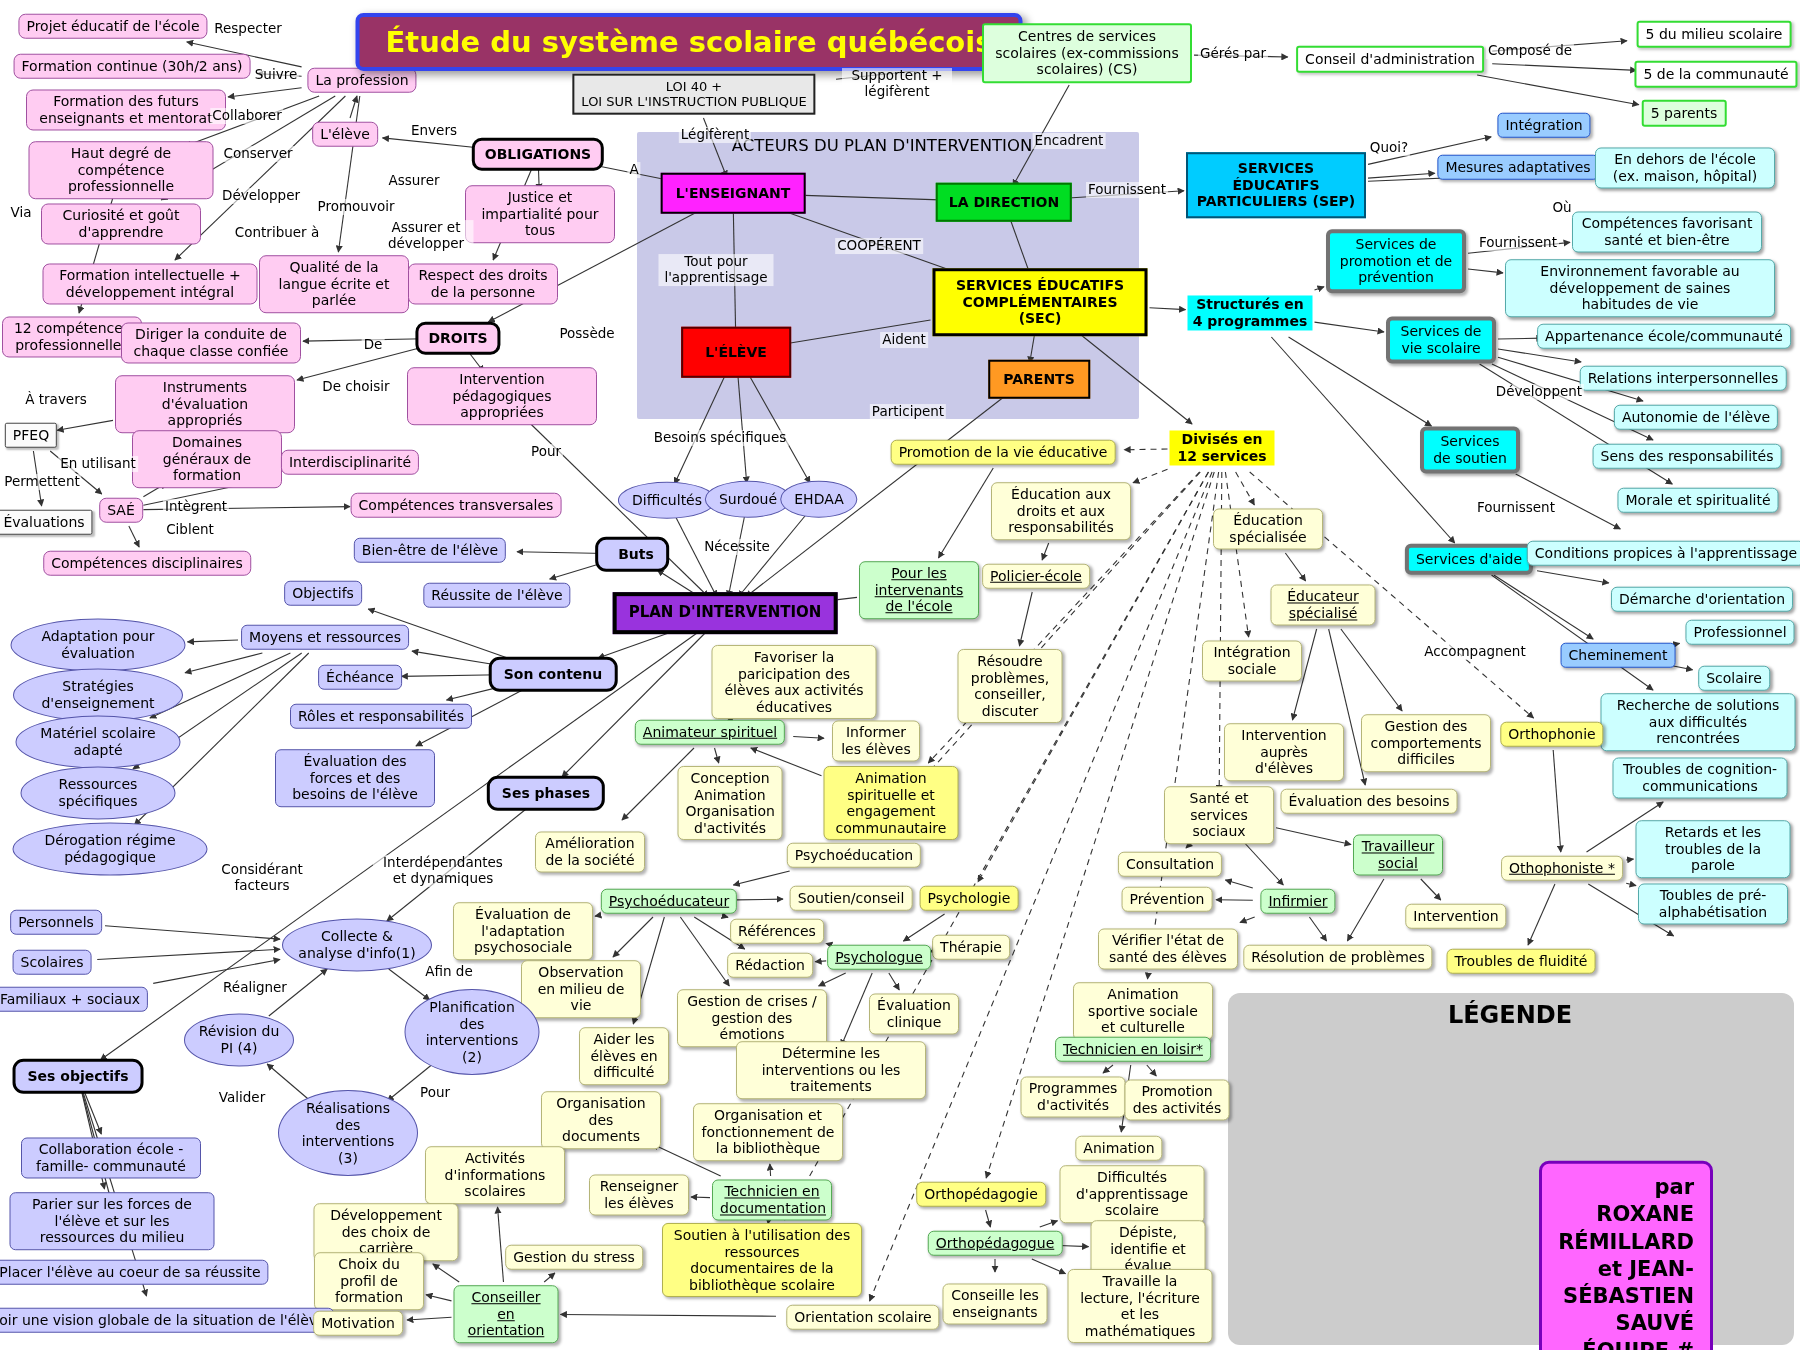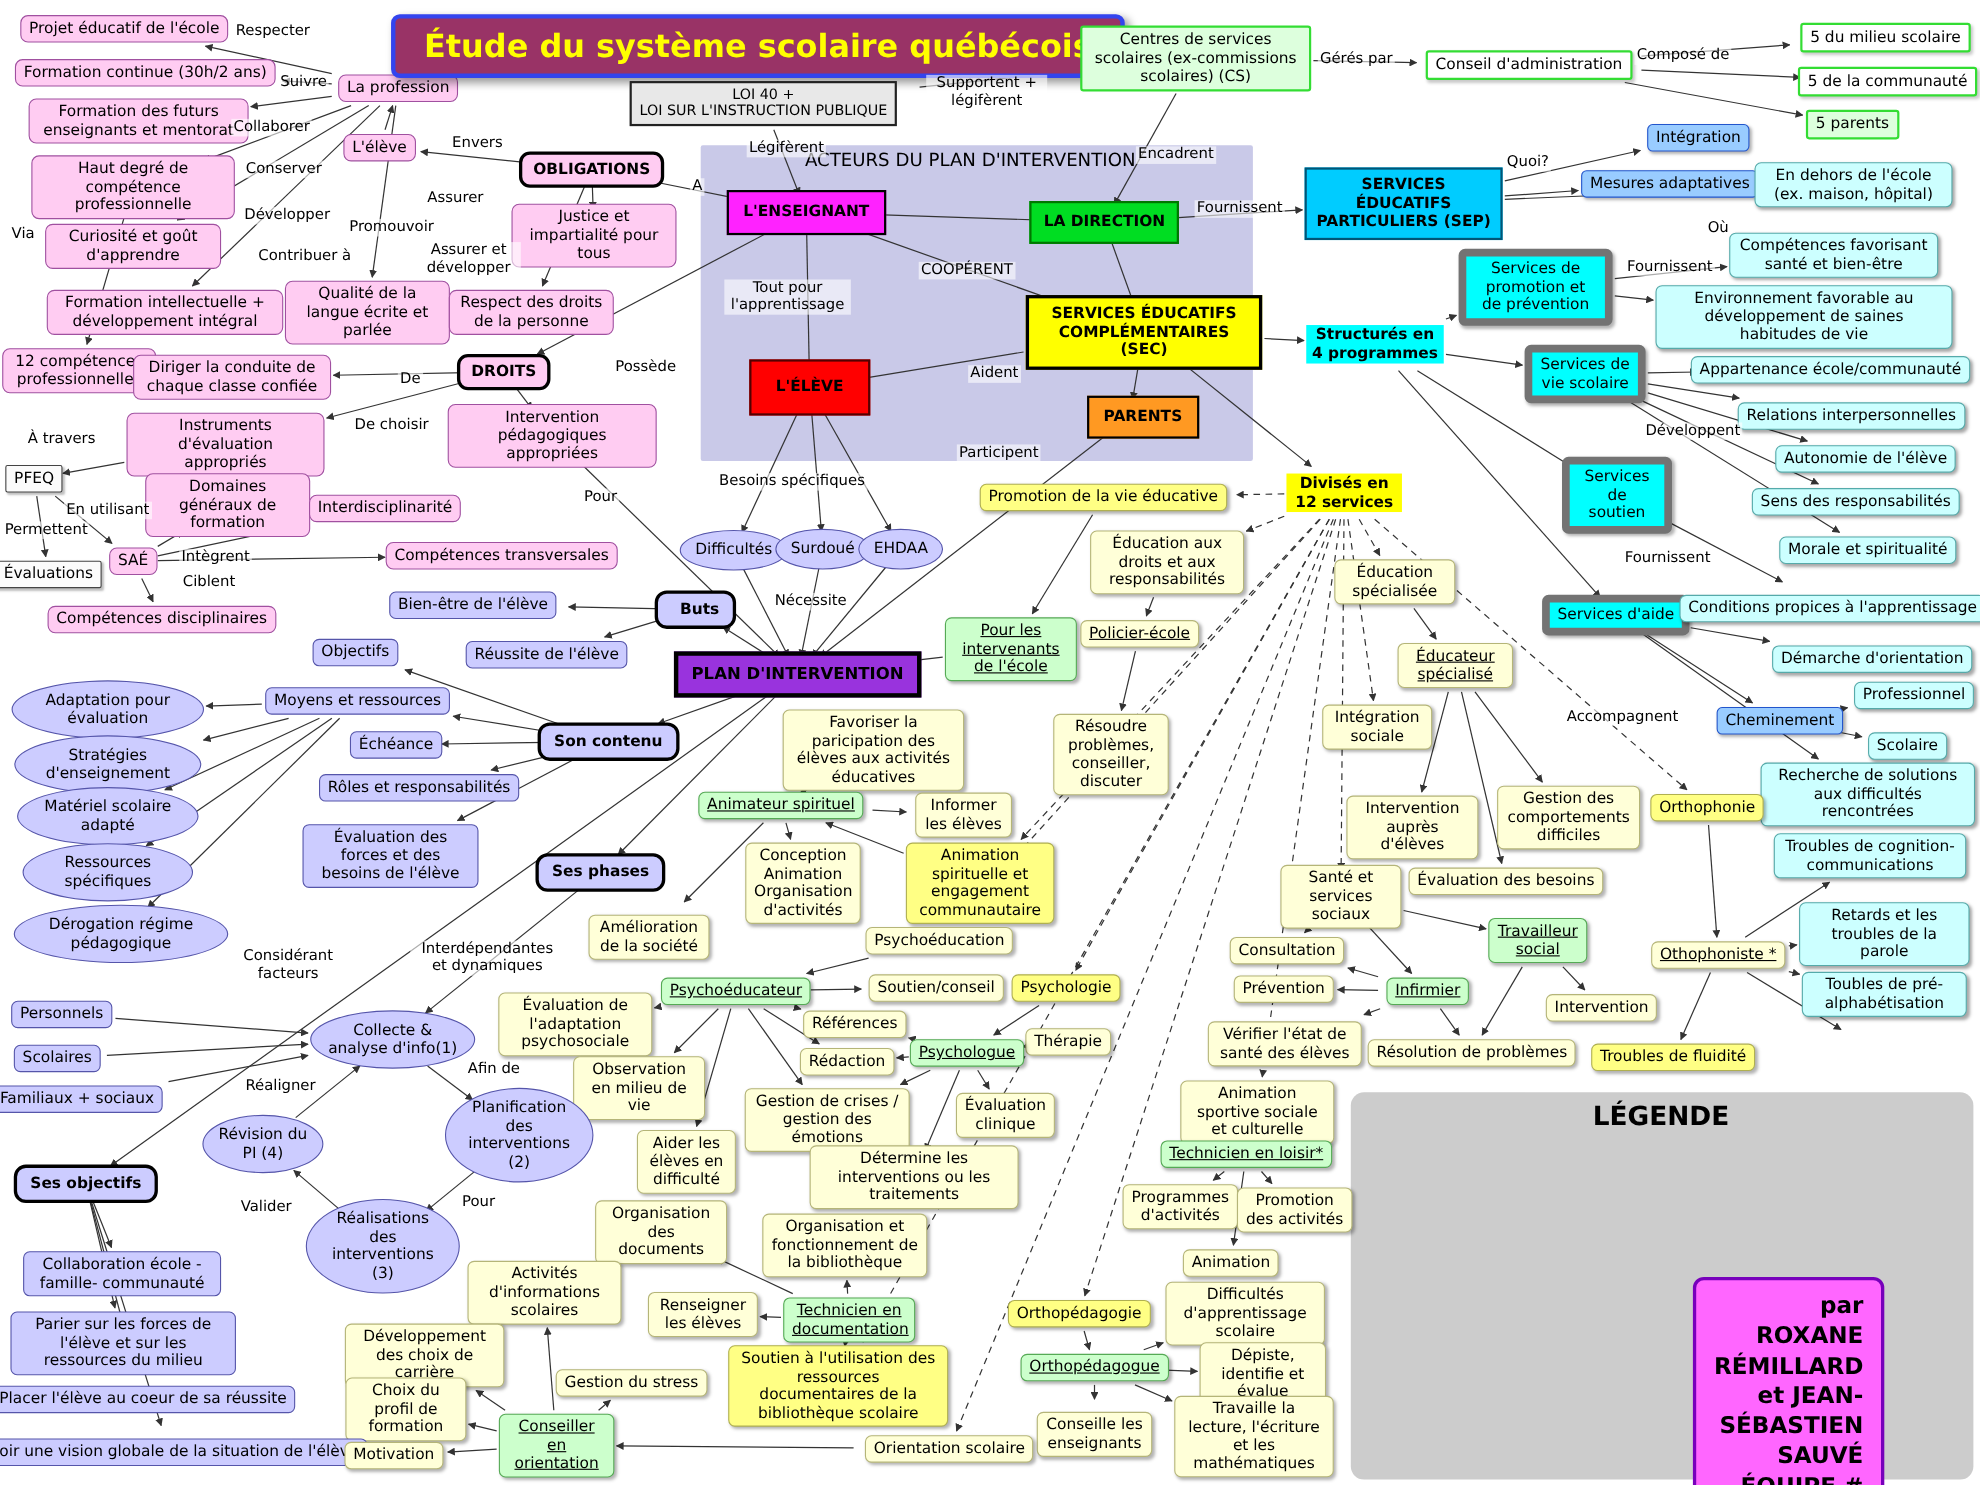--- a/index.html
+++ b/index.html
@@ -21,21 +21,21 @@
   .plan{background:#9933dd;border:4px solid #000;font-weight:bold;font-size:15px;padding:8px 12px;}
   .lav{background:#ccccff;border:1px solid #5555aa;border-radius:6px;}
   .lav-bold{background:#ccccff;border:3px solid #000;border-radius:11px;font-weight:bold;padding:6px 12px;}
   .ellipse{background:#ccccff;border:1px solid #5555aa;border-radius:50%;padding:9px 13px;}
   .yellow{background:#ffffd8;border:1px solid #b5b578;border-radius:6px;box-shadow:2px 2px 3px rgba(0,0,0,.3);}
   .yellow2{background:#ffff84;border:1px solid #b0b050;border-radius:6px;box-shadow:2px 2px 3px rgba(0,0,0,.3);}
   .yellow-ul{background:#ffffd8;border:1px solid #b5b578;border-radius:6px;box-shadow:2px 2px 3px rgba(0,0,0,.3);text-decoration:underline;}
   .green-ul{background:#ccffcc;border:1px solid #55aa55;border-radius:6px;box-shadow:2px 2px 3px rgba(0,0,0,.3);text-decoration:underline;}
   .greenbox{background:#ddffdd;border:2px solid #33dd33;border-radius:3px;}
   .whitegreen{background:#ffffff;border:2px solid #33dd33;border-radius:3px;box-shadow:2px 2px 3px rgba(0,0,0,.22);}
-  .cyan{background:#00ffff;border:7px solid #737373;border-radius:6px;box-shadow:2px 2px 3px rgba(0,0,0,.3);}
+  .cyan{background:#00ffff;border:4px solid #737373;border-radius:6px;box-shadow:2px 2px 3px rgba(0,0,0,.3);}
   .cyan-bold{background:#00ccff;border:2px solid #005577;font-weight:bold;padding:6px 8px;}
   .cyanpale{background:#ccffff;border:1px solid #55aaaa;border-radius:6px;box-shadow:2px 2px 3px rgba(0,0,0,.35);}
   .blue{background:#99ccff;border:1.5px solid #2255cc;border-radius:5px;box-shadow:2px 2px 3px rgba(0,0,0,.3);}
   .cyanhl{background:#00ffff;font-weight:bold;padding:1px 4px;}
   .yellowhl{background:#ffff00;font-weight:bold;padding:1px 4px;}
   .label{background:rgba(255,255,255,0.6);font-size:13.5px;padding:0 2px;}
   .label-big{background:transparent;font-size:16.5px;padding:0 2px;text-align:right;}
   .title{background:#993366;color:#ffff00;border:4px solid #3344ee;border-radius:8px;font-weight:bold;
          font-size:29px;padding:8px 26px;box-shadow:4px 4px 8px rgba(0,0,0,.4);}
   .credit{background:#ff66ff;border:3px solid #7700bb;border-radius:10px;font-weight:bold;font-size:21px;

